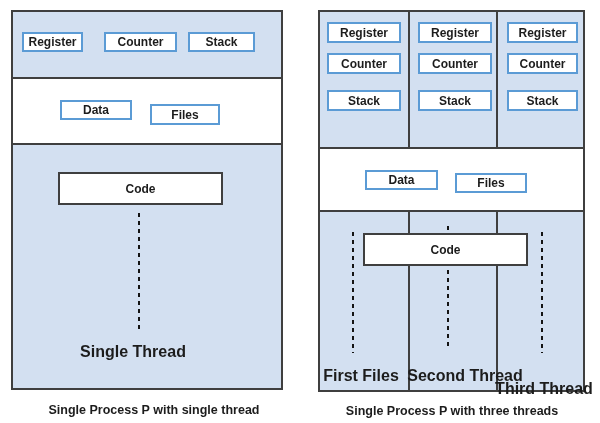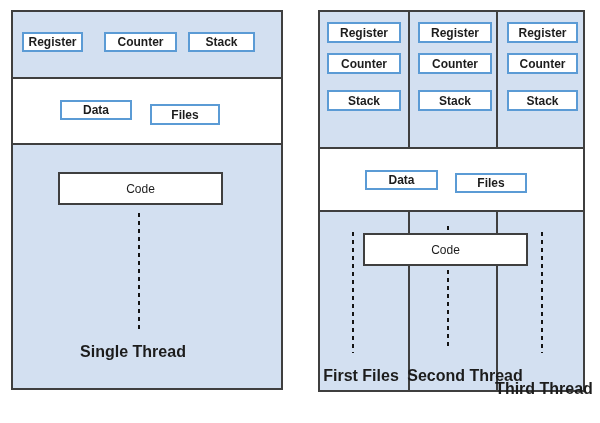--- a/index.html
+++ b/index.html
@@ -22,21 +22,21 @@
   .box{
     position:absolute;box-sizing:border-box;background:#ffffff;
     border:2px solid var(--box-border-blue,#5b9bd5);
     display:flex;align-items:center;justify-content:center;
     font-size:12px;font-weight:bold;white-space:nowrap;
   }
   .codebox{
     position:absolute;box-sizing:border-box;background:#ffffff;
     border:2px solid var(--outline-dark,#3f3f3f);
     display:flex;align-items:center;justify-content:center;
-    font-size:12px;font-weight:normal;
+    font-size:12px;font-weight:bold;
   }
   .vdash{
     position:absolute;width:2px;
     background:repeating-linear-gradient(to bottom,
       var(--dash,#141414) 0 4px, rgba(0,0,0,0) 4px 8px);
   }
   .tlabel{
     position:absolute;transform:translateX(-50%);
     font-size:16px;font-weight:bold;white-space:nowrap;
   }
@@ -63,20 +63,21 @@
     <div class="box" style="left:47px;top:88px;width:72px;height:20px;">Data</div>
     <div class="box" style="left:137px;top:92px;width:70px;height:21px;">Files</div>
 
     <div class="codebox" style="left:45px;top:160px;width:165px;height:33px;">Code</div>
 
     <div class="vdash" style="left:125px;top:201px;height:120px;"></div>
 
     <div class="tlabel" style="left:120px;top:331px;">Single Thread</div>
   </div>
 
+  <div class="caption" style="left:154px;top:403px;">Single Process P with single thread</div>
 
   <div class="diagram" style="left:318px;top:10px;width:267px;height:382px;">
 
     <div class="strip blue b-bottom" style="top:0;height:137px;"></div>
     <div class="strip white b-bottom" style="top:137px;height:63px;"></div>
     <div class="strip blue" style="top:200px;height:178px;"></div>
 
     <div class="vdivider" style="left:88px;top:0;height:135px;"></div>
     <div class="vdivider" style="left:176px;top:0;height:135px;"></div>
 
@@ -103,14 +104,15 @@
     <div class="vdash" style="left:127px;top:258px;height:78px;"></div>
     <div class="vdash" style="left:221px;top:220px;height:121px;"></div>
 
     <div class="codebox" style="left:43px;top:221px;width:165px;height:33px;">Code</div>
 
     <div class="tlabel" style="left:41px;top:355px;">First Files</div>
     <div class="tlabel" style="left:129px;top:355px;margin-left:16px;">Second Thread</div>
     <div class="tlabel" style="left:224px;top:368px;">Third Thread</div>
   </div>
 
+  <div class="caption" style="left:452px;top:404px;">Single Process P with three threads</div>
 
 </div>
 
 </body></html>

